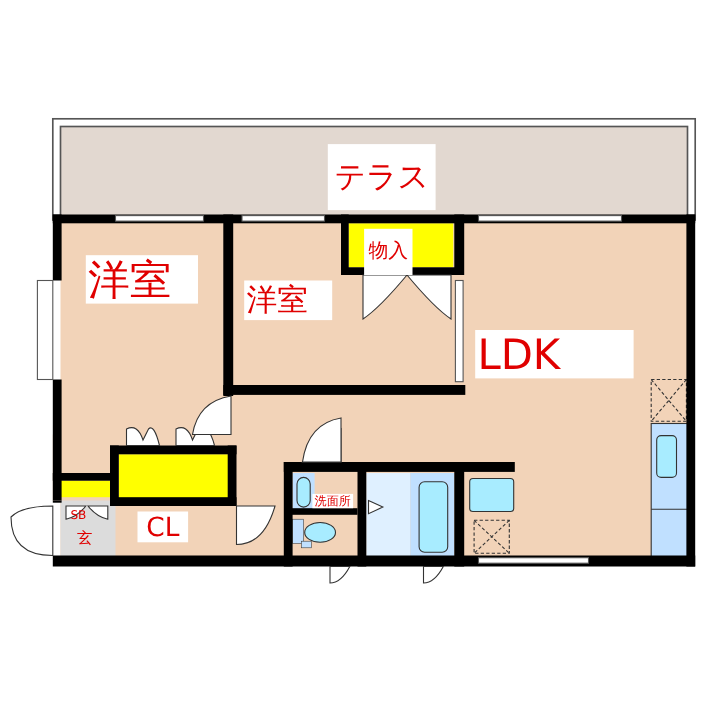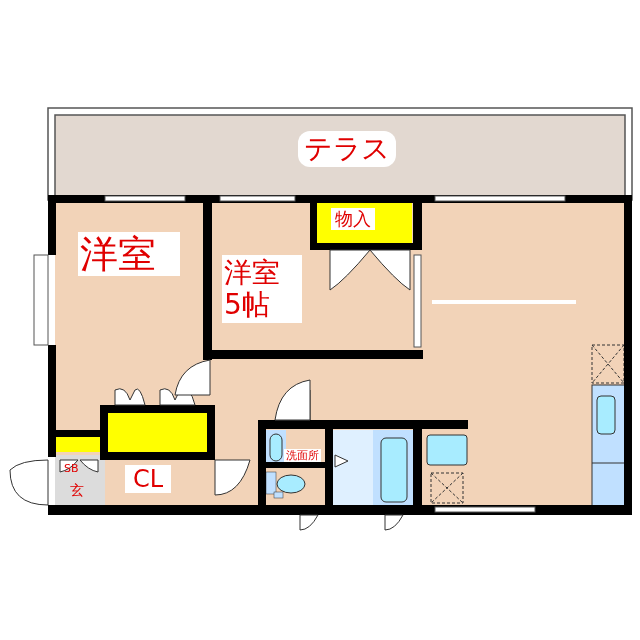--- a/index.html
+++ b/index.html
@@ -1,21 +1,21 @@
 <!DOCTYPE html>
 <html><head>
 <meta charset="utf-8">
 <style>
   html,body{margin:0;padding:0;background:#fff;}
   body{width:640px;height:640px;position:relative;overflow:hidden;font-family:"DejaVu Sans","Liberation Sans",sans-serif;}
   svg{position:absolute;left:0;top:0;}
   .lbl{position:absolute;background:#fff;color:#e00000;line-height:1;white-space:nowrap;}
   .big{font-size:38px;line-height:40px;padding:2px 2px;}
   .mid{font-size:28px;line-height:32px;padding:2px 2px;}
-  .sm{font-size:18px;padding:2px 4px;}
+  .sm{font-size:18px;padding:12px 4px;}
   .xs{font-size:11px;padding:1px 2px;margin-top:24px;}
 </style>
 </head>
 <body>
 
 <svg width="640" height="640" viewBox="0 0 640 640">
 
   <rect x="48" y="108" width="584" height="92" fill="#fff" stroke="#555" stroke-width="1.5"></rect>
   <rect x="55" y="115" width="570" height="85" fill="#e2d8d0" stroke="#555" stroke-width="1.5"></rect>
 
@@ -93,34 +93,34 @@
     <path d="M215 460 L215 495 Q240 495 250 460 Z"></path>
     <path d="M48 460 L48 505 Q10 505 10 470 Q20 460 48 460 Z"></path>
     <path d="M60 460 L60 472 Q70 470 78 460 Z"></path>
     <path d="M98 460 L98 472 Q88 470 80 460 Z"></path>
     <path d="M300 515 L300 530 Q310 530 318 515 Z"></path>
     <path d="M385 515 L385 530 Q395 530 403 515 Z"></path>
     <path d="M335 455 L348 461 L335 467 Z"></path>
   </g>
 </svg>
 
-<div class="lbl mid" style="left:298px;top:131px;padding:2px 6px;border-radius:12px;">テラス</div>
+<div class="lbl mid" style="left:298px;top:131px;padding:14px 6px;">テラス</div>
 
 <div class="lbl big" style="left:78px;top:232px;width:98px;">
   <div>洋室</div>
 </div>
 
 <div class="lbl mid" style="left:222px;top:255px;width:76px;">
   <div>洋室</div>
-  <div>5帖</div>
 </div>
 
 <div class="lbl sm" style="left:331px;top:208px;">物入</div>
 
 <div class="lbl big" style="left:432px;top:300px;width:140px;">
+  <div>LDK</div>
 </div>
 
 <div class="lbl" style="left:125px;top:418px;font-size:24px;padding:2px 8px;margin-top:47px;">CL</div>
 
 <div class="lbl xs" style="left:62px;top:438px;background:transparent;">SB</div>
 
 <div class="lbl" style="left:70px;top:483px;font-size:14px;background:transparent;">玄</div>
 
 <div class="lbl xs" style="left:284px;top:425px;font-size:11px;">洗面所</div>
 

